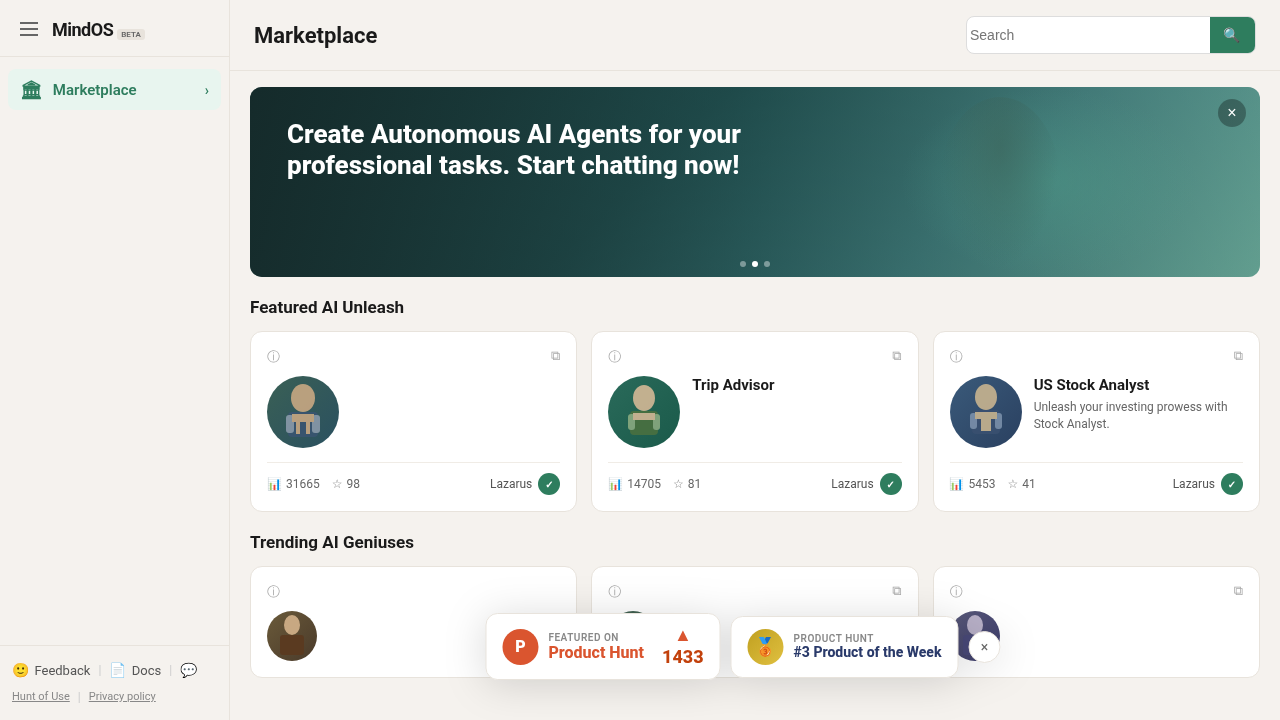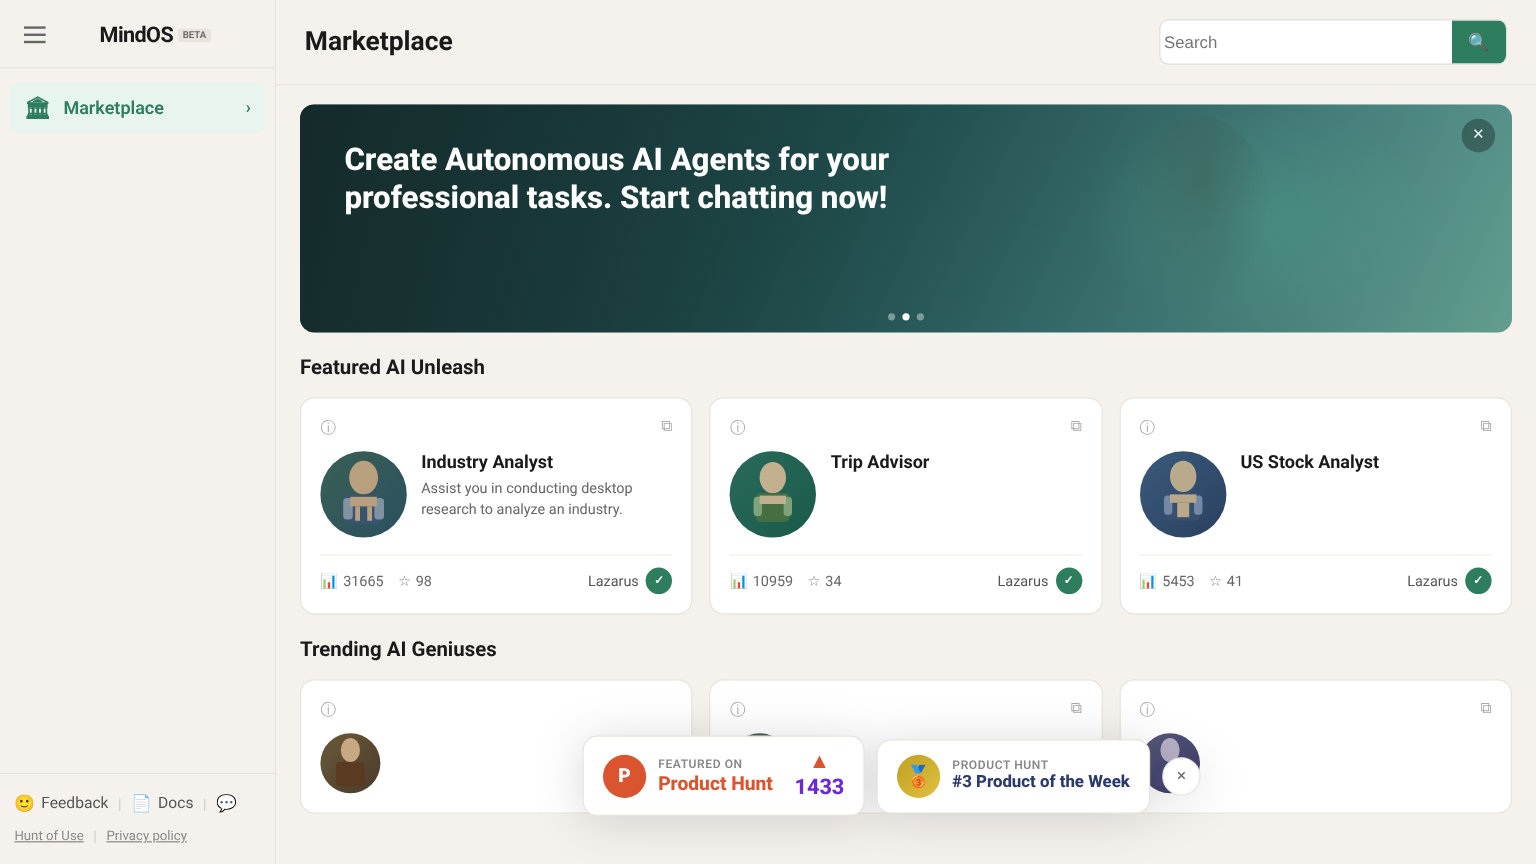--- a/index.html
+++ b/index.html
@@ -40,23 +40,22 @@
     }
     #hamburger-icon span {
       width: 18px;
       height: 2px;
       background: #666;
       display: block;
     }
 
     #logo-container {
       display: flex;
-      align-items: center;
+      align-items: flex-end;
       gap: 4px;
-      margin-left: 31px;
     }
     #logo-text {
       font-size: 18px;
       font-weight: 700;
       color: #1a1a1a;
       letter-spacing: -0.5px;
     }
     #beta-badge {
       font-size: 8px;
       background: #e8e3dc;
@@ -461,21 +460,21 @@
       margin-left: 8px;
     }
     #ph-arrow {
       color: #da552f;
       font-size: 18px;
       line-height: 1;
     }
     #ph-number {
       font-size: 18px;
       font-weight: 800;
-      color: #6d28d9;
+      color: #c2410c;
     }
 
     #ph-week {
       display: flex;
       align-items: center;
       gap: 10px;
       background: white;
       border: 1px solid #e8e3dc;
       border-radius: 12px;
       padding: 12px 16px;
@@ -626,24 +625,20 @@
             <svg width="50" height="65" viewBox="0 0 50 65" style="opacity:0.9">
               <ellipse cx="25" cy="18" rx="12" ry="14" fill="#c8a882"></ellipse>
               <rect x="10" y="32" width="30" height="25" rx="4" fill="#3a5570"></rect>
               <rect x="8" y="35" width="8" height="18" rx="3" fill="#8a9aaa"></rect>
               <rect x="34" y="35" width="8" height="18" rx="3" fill="#8a9aaa"></rect>
               <rect x="14" y="34" width="22" height="8" fill="#c8a882"></rect>
               <rect x="18" y="42" width="4" height="12" fill="#c8a882"></rect>
               <rect x="28" y="42" width="4" height="12" fill="#c8a882"></rect>
             </svg>
           </div>
-          <div class="card-text">
-            <div class="card-name">Industry Analyst</div>
-            <div class="card-desc">Assist you in conducting desktop research to analyze an industry.</div>
-          </div>
         </div>
         <div class="card-footer">
           <div class="card-stats">
             <div class="card-stat">
               <span class="stat-icon">📊</span>
               <span>31665</span>
             </div>
             <div class="card-stat">
               <span class="stat-icon">☆</span>
               <span>98</span>
@@ -672,25 +667,25 @@
             </svg>
           </div>
           <div class="card-text">
             <div class="card-name">Trip Advisor</div>
           </div>
         </div>
         <div class="card-footer">
           <div class="card-stats">
             <div class="card-stat">
               <span class="stat-icon">📊</span>
-              <span>10959</span>
+              <span>14705</span>
             </div>
             <div class="card-stat">
               <span class="stat-icon">☆</span>
-              <span>34</span>
+              <span>81</span>
             </div>
           </div>
           <div class="card-author">
             <span>Lazarus</span>
             <div class="author-avatar" style="background:#2e7d5e;">✓</div>
           </div>
         </div>
       </div>
 
       <div class="agent-card">
@@ -704,20 +699,21 @@
               <ellipse cx="25" cy="17" rx="11" ry="13" fill="#c8b490"></ellipse>
               <rect x="11" y="30" width="28" height="24" rx="4" fill="#3a5070"></rect>
               <rect x="9" y="33" width="7" height="16" rx="3" fill="#7a90aa"></rect>
               <rect x="34" y="33" width="7" height="16" rx="3" fill="#7a90aa"></rect>
               <rect x="14" y="32" width="22" height="7" fill="#c8b490"></rect>
               <rect x="20" y="39" width="10" height="12" fill="#c8b490"></rect>
             </svg>
           </div>
           <div class="card-text">
             <div class="card-name">US Stock Analyst</div>
+            <div class="card-desc">Unleash your investing prowess with Stock Analyst.</div>
           </div>
         </div>
         <div class="card-footer">
           <div class="card-stats">
             <div class="card-stat">
               <span class="stat-icon">📊</span>
               <span>5453</span>
             </div>
             <div class="card-stat">
               <span class="stat-icon">☆</span>

